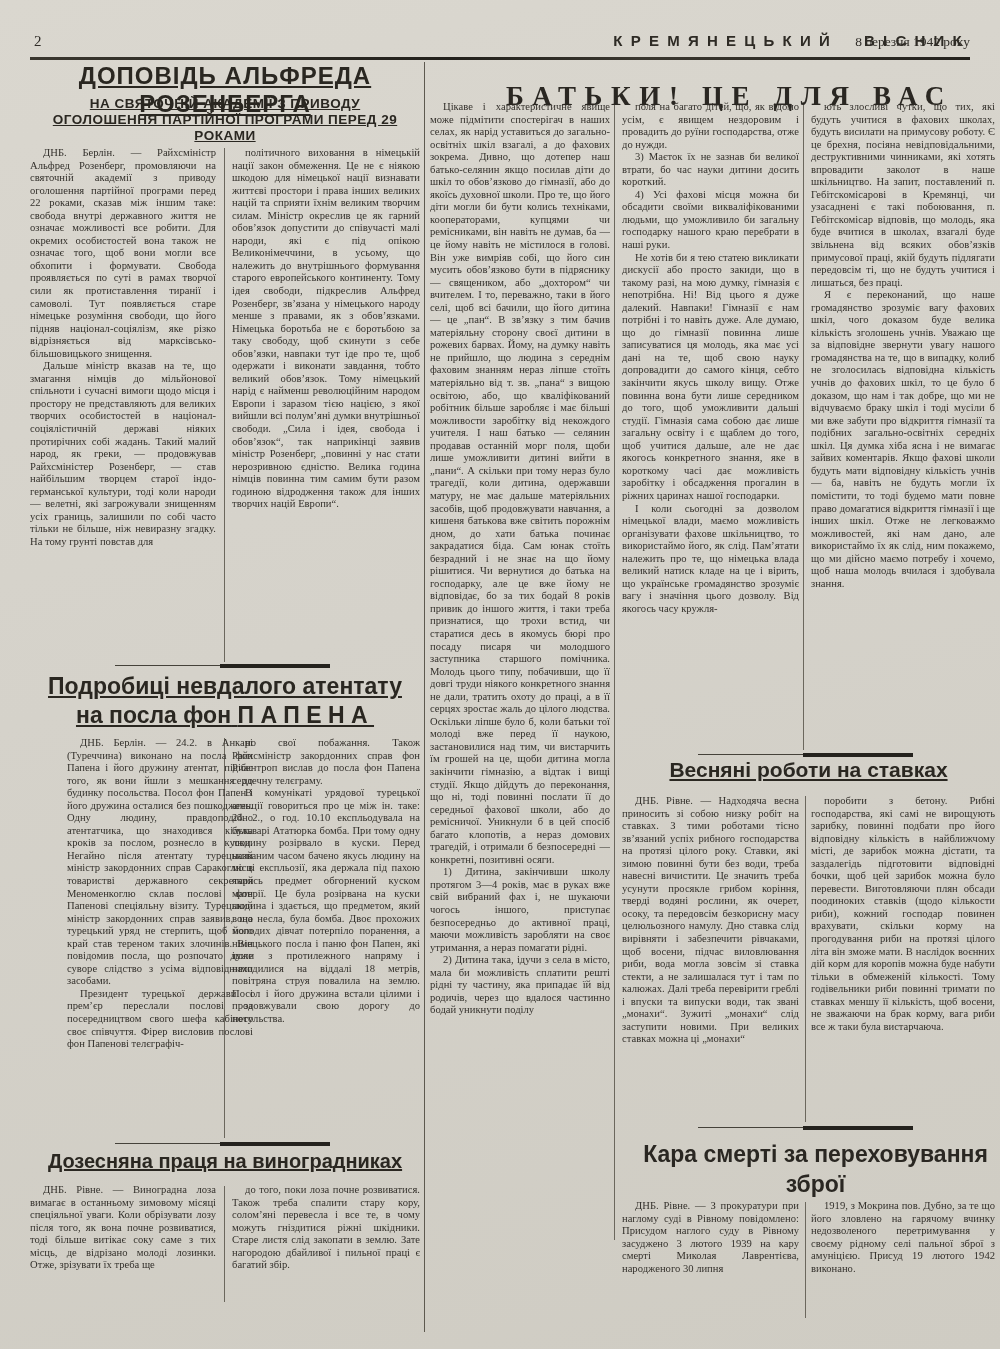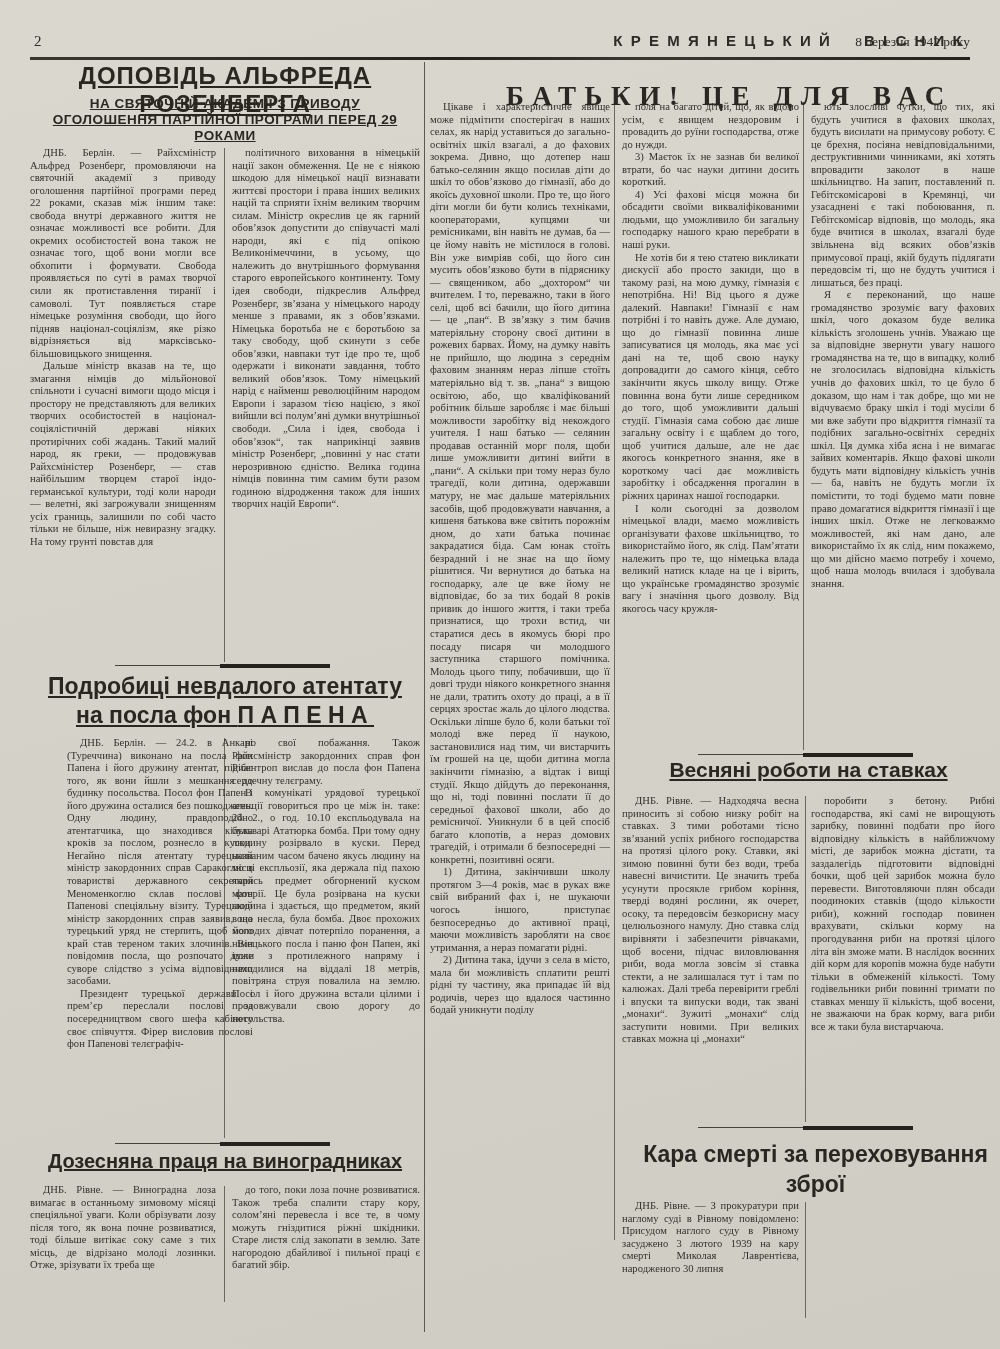--- a/index.html
+++ b/index.html
@@ -179,14 +179,17 @@
 
   <div class="divider" style="left:698px;top:1125px;">
       <span class="thin"></span>
       <span class="thick"></span>
     </div>
 
   <h2 class="ka-title">Кара смерті за переховування зброї</h2>
   <div class="col c-ka-1">
       <p>ДНБ. Рівне. — З прокуратури при наглому суді в Рівному повідомлено: Присудом наглого суду в Рівному засуджено 3 лютого 1939 на кару смерті Миколая Лаврентієва, народженого 30 липня</p>
     </div>
+  <div class="col c-ka-2">
+      <p>1919, з Мокрина пов. Дубно, за те що його зловлено на гарячому вчинку недозволеного перетримування у своєму рідному селі пальної зброї з амуніцією. Присуд 19 лютого 1942 виконано.</p>
+    </div>
 
 </div>
 
 </body></html>

